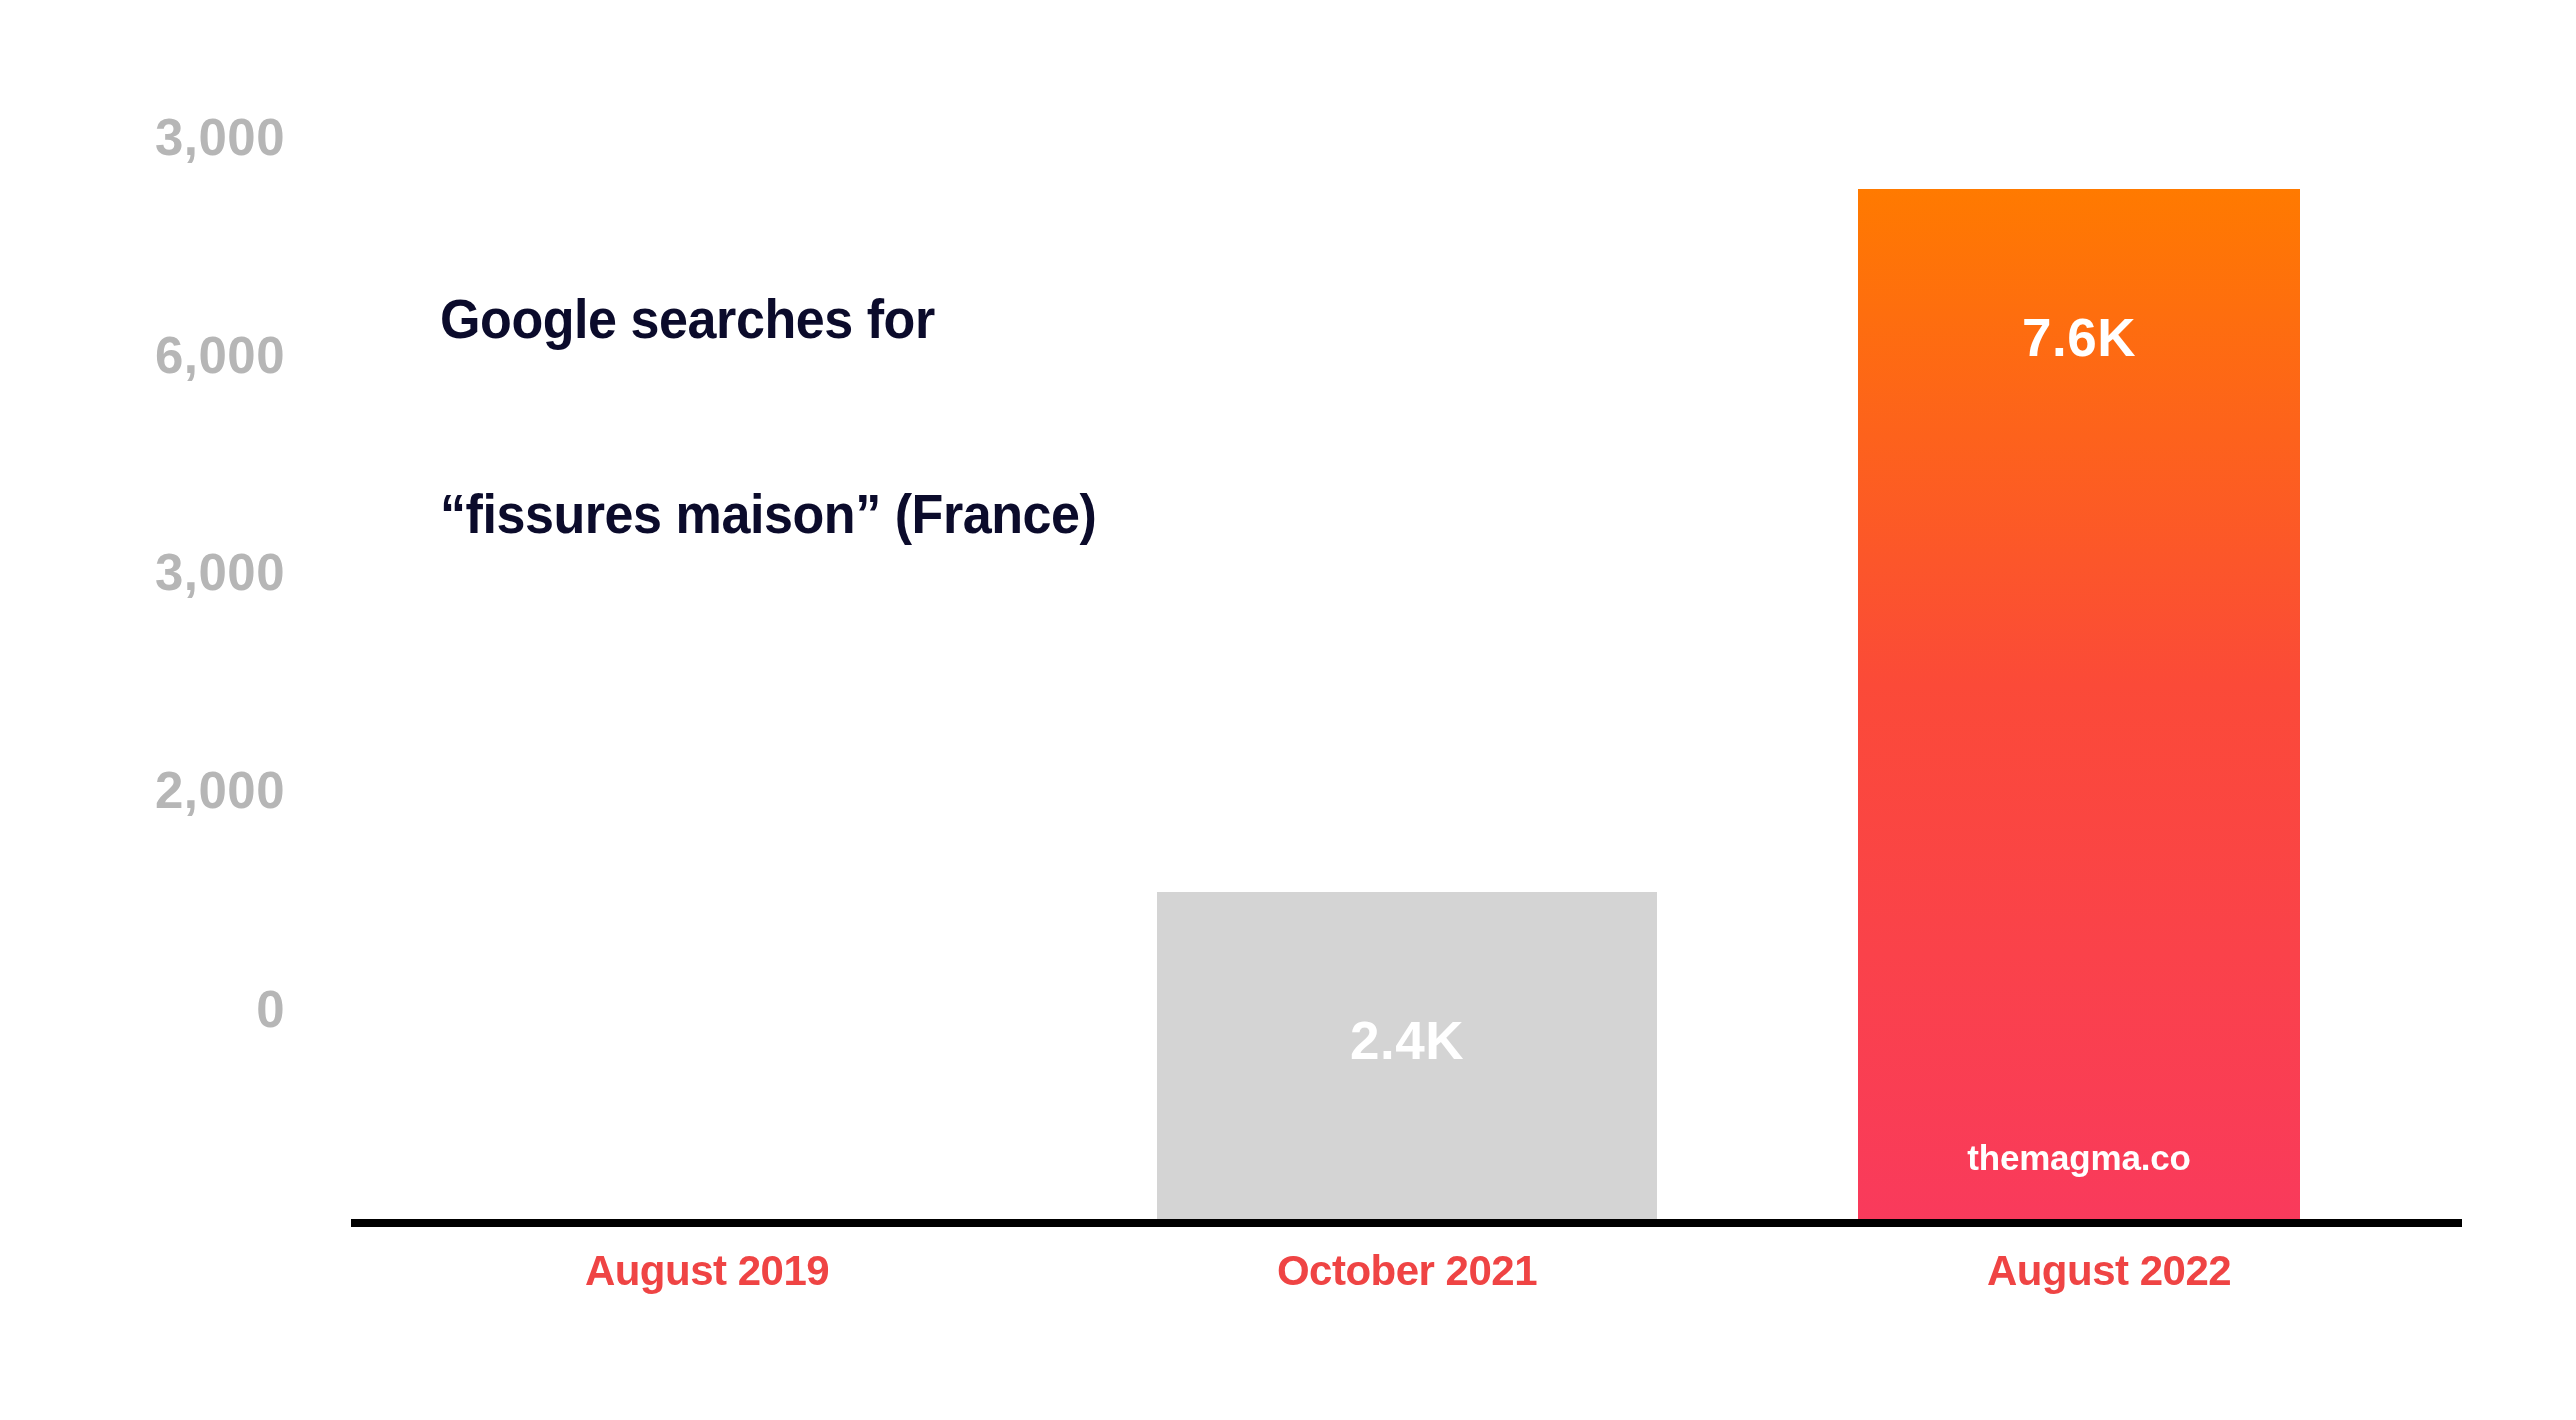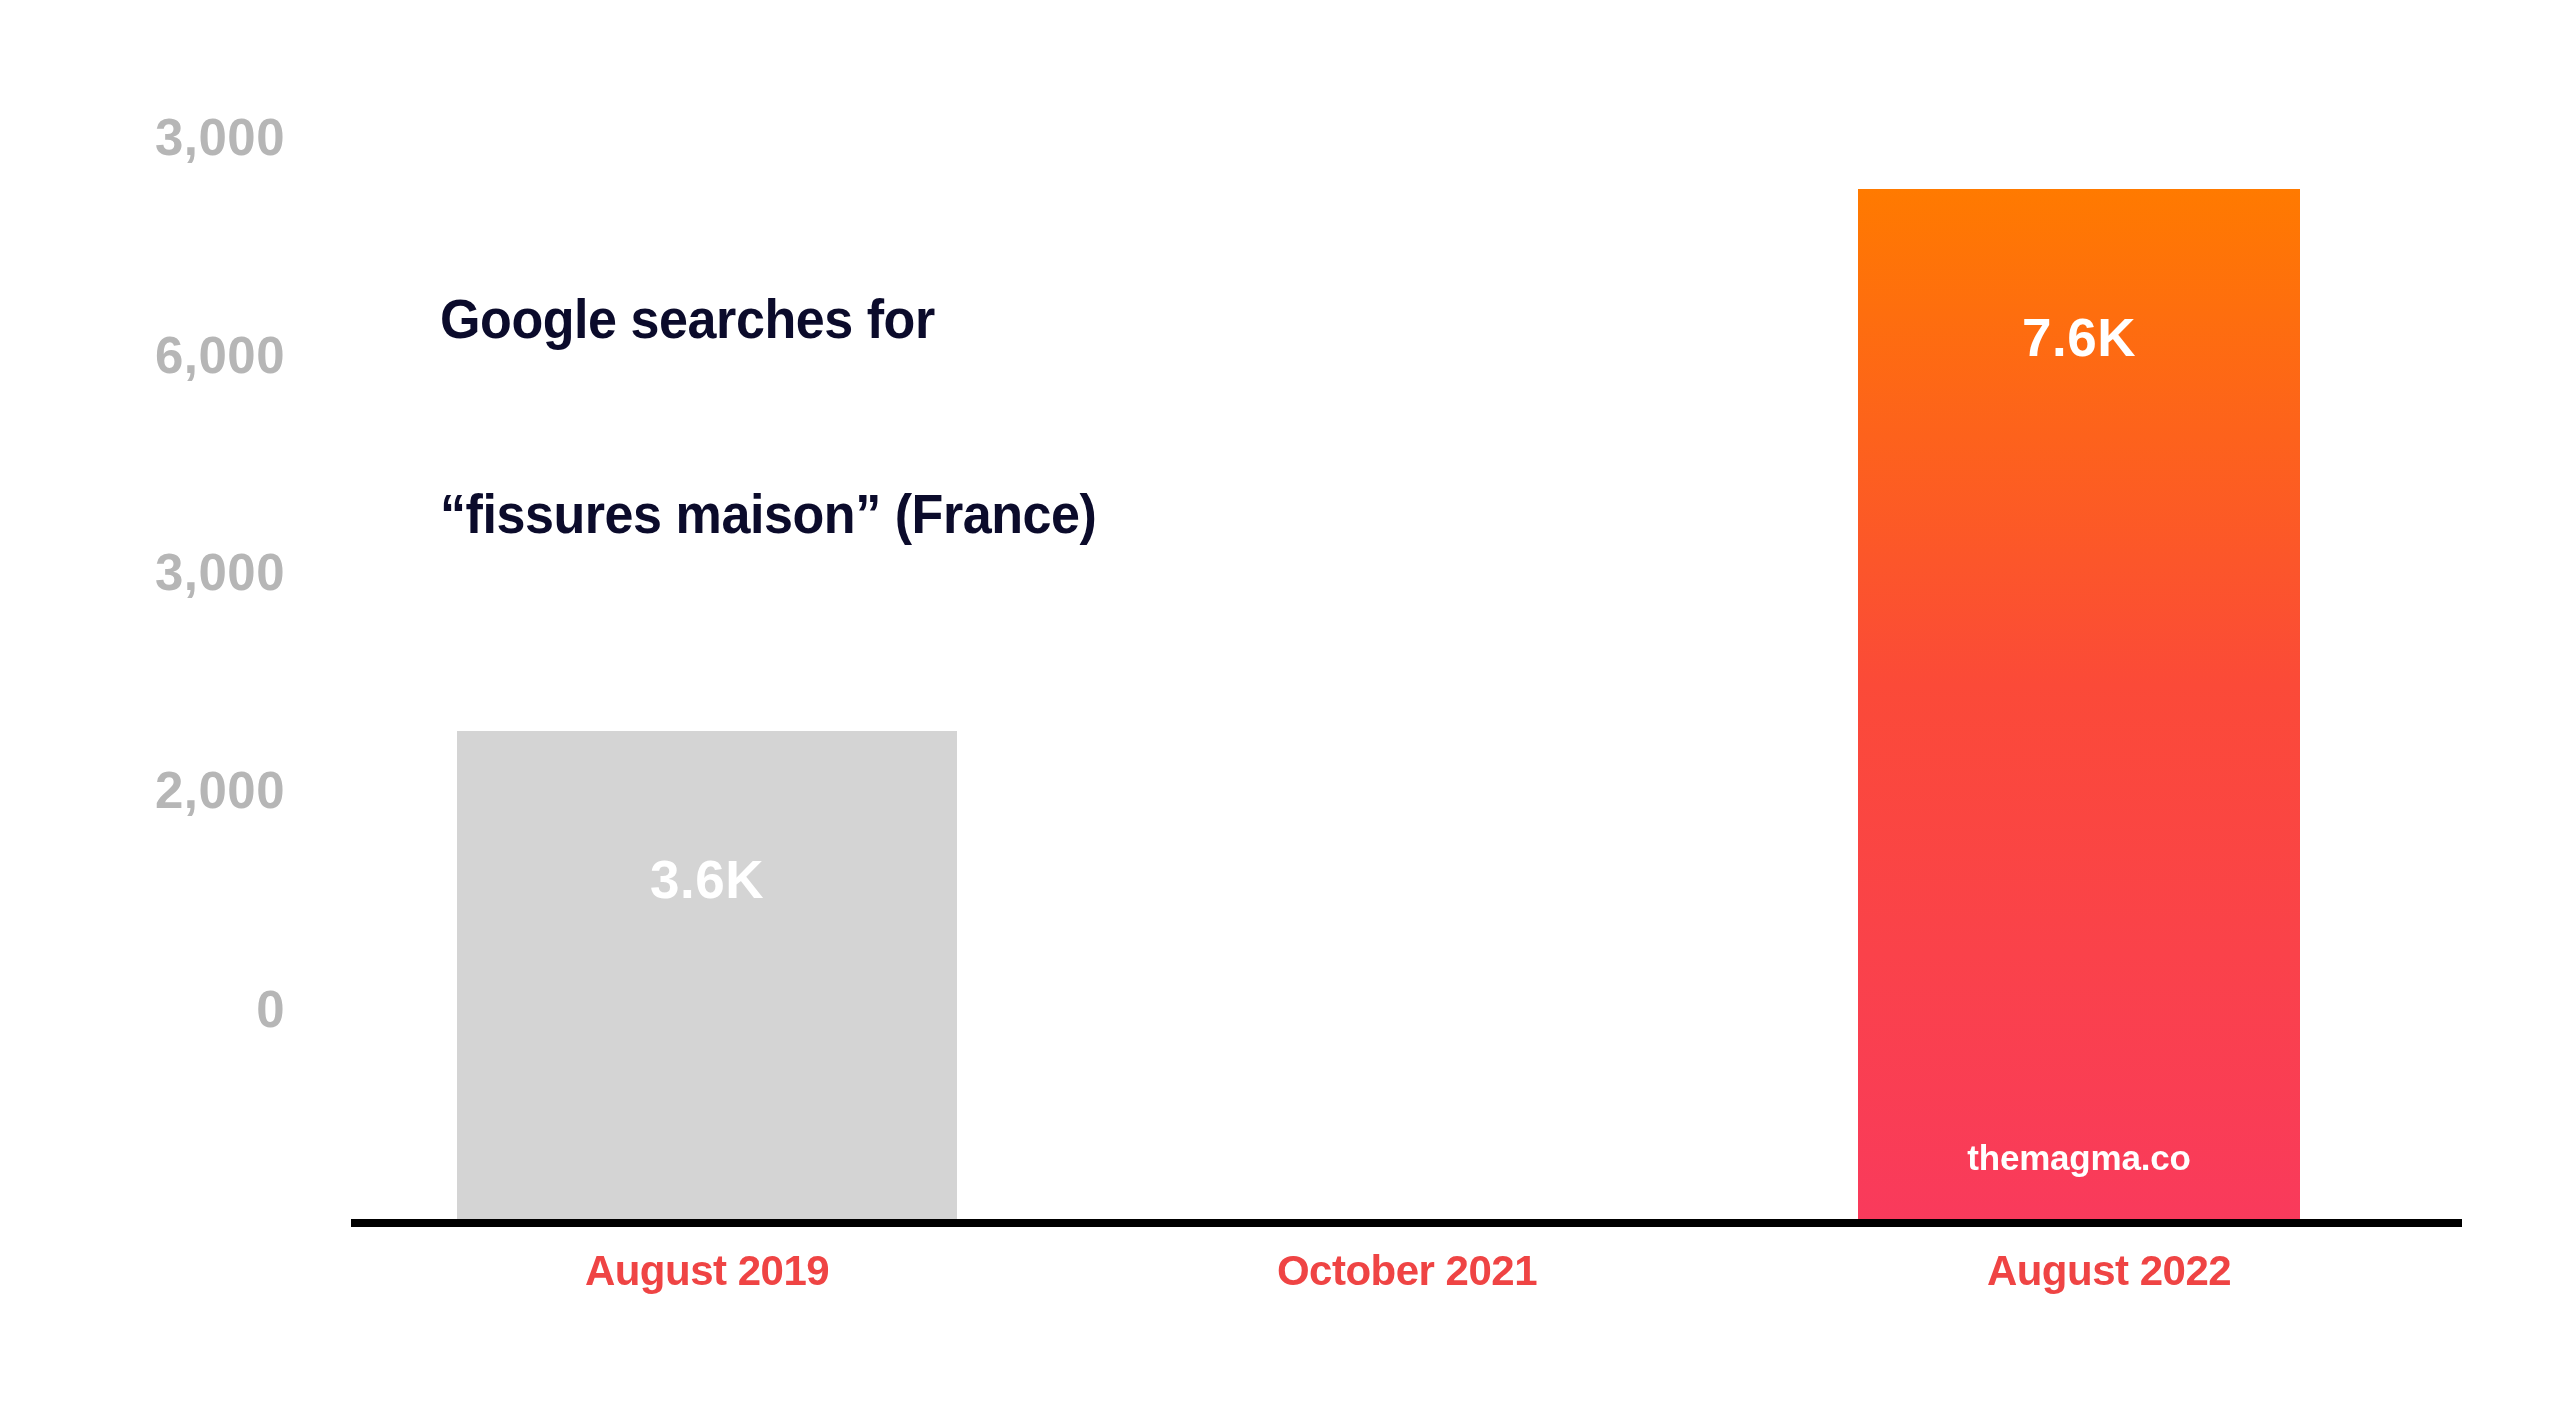--- a/index.html
+++ b/index.html
@@ -130,24 +130,24 @@
     <div class="y-tick" style="top:984px;">0</div>
   </div>
 
   <div id="chart-title">
     <span class="title-line">Google searches for</span>
     <span class="title-line">“fissures maison” (France)</span>
   </div>
 
   <div id="plot-area">
 
-    <div class="bar gray" style="left:457px; width:500px; height:490px;">
-      <span class="bar-value" style="top:122px;">3.6K</span>
+
+    <div class="bar gray" style="left:1157px; width:500px; height:329px;">
+      <span class="bar-value" style="top:122px;">2.4K</span>
     </div>
-
 
     <div class="bar accent" style="left:1858px; width:442px; height:1032px;">
       <span class="bar-value" style="top:122px;">7.6K</span>
       <span class="watermark">themagma.co</span>
     </div>
 
   </div>
 
   <div id="axis-line"></div>
 

